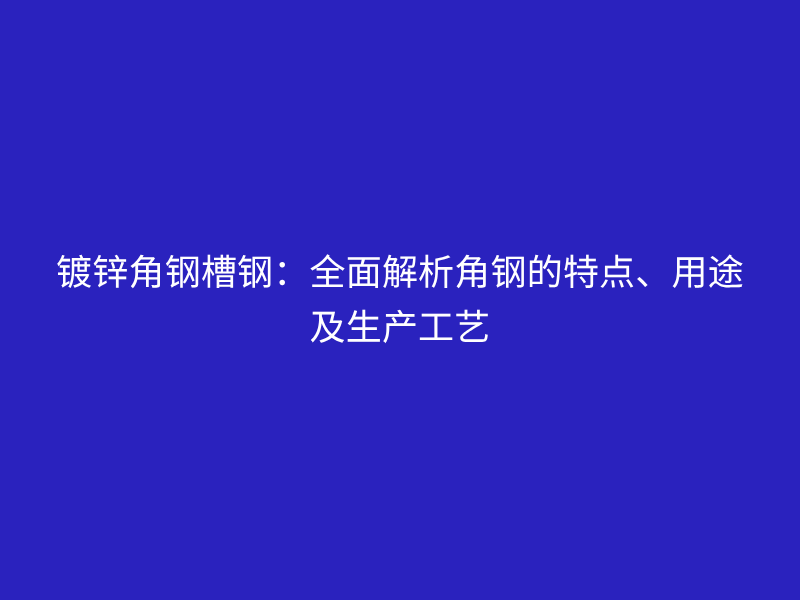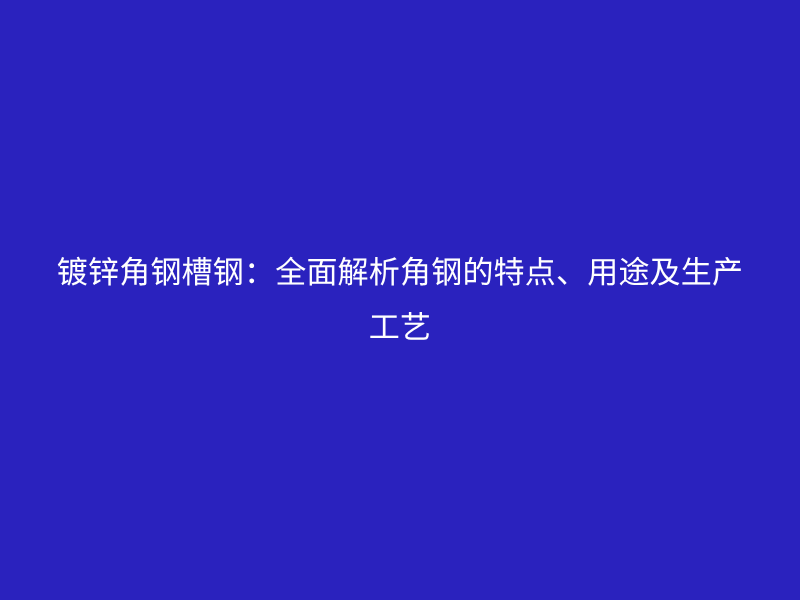--- a/index.html
+++ b/index.html
@@ -30,21 +30,21 @@
     box-sizing: border-box;
     width: 100%;
     padding: 0 52px;
     text-align: center;
   }
 
   #title-text {
     margin: 0;
     color: #ffffff;
     font-family: "Liberation Sans", "DejaVu Sans", sans-serif;
-    font-size: 31px;
+    font-size: 36px;
     font-weight: 400;
     line-height: 55px;
     letter-spacing: 0.2px;
     white-space: normal;
     word-break: break-all;
     text-align: center;
     -webkit-font-smoothing: antialiased;
   }
 </style>
 </head>

